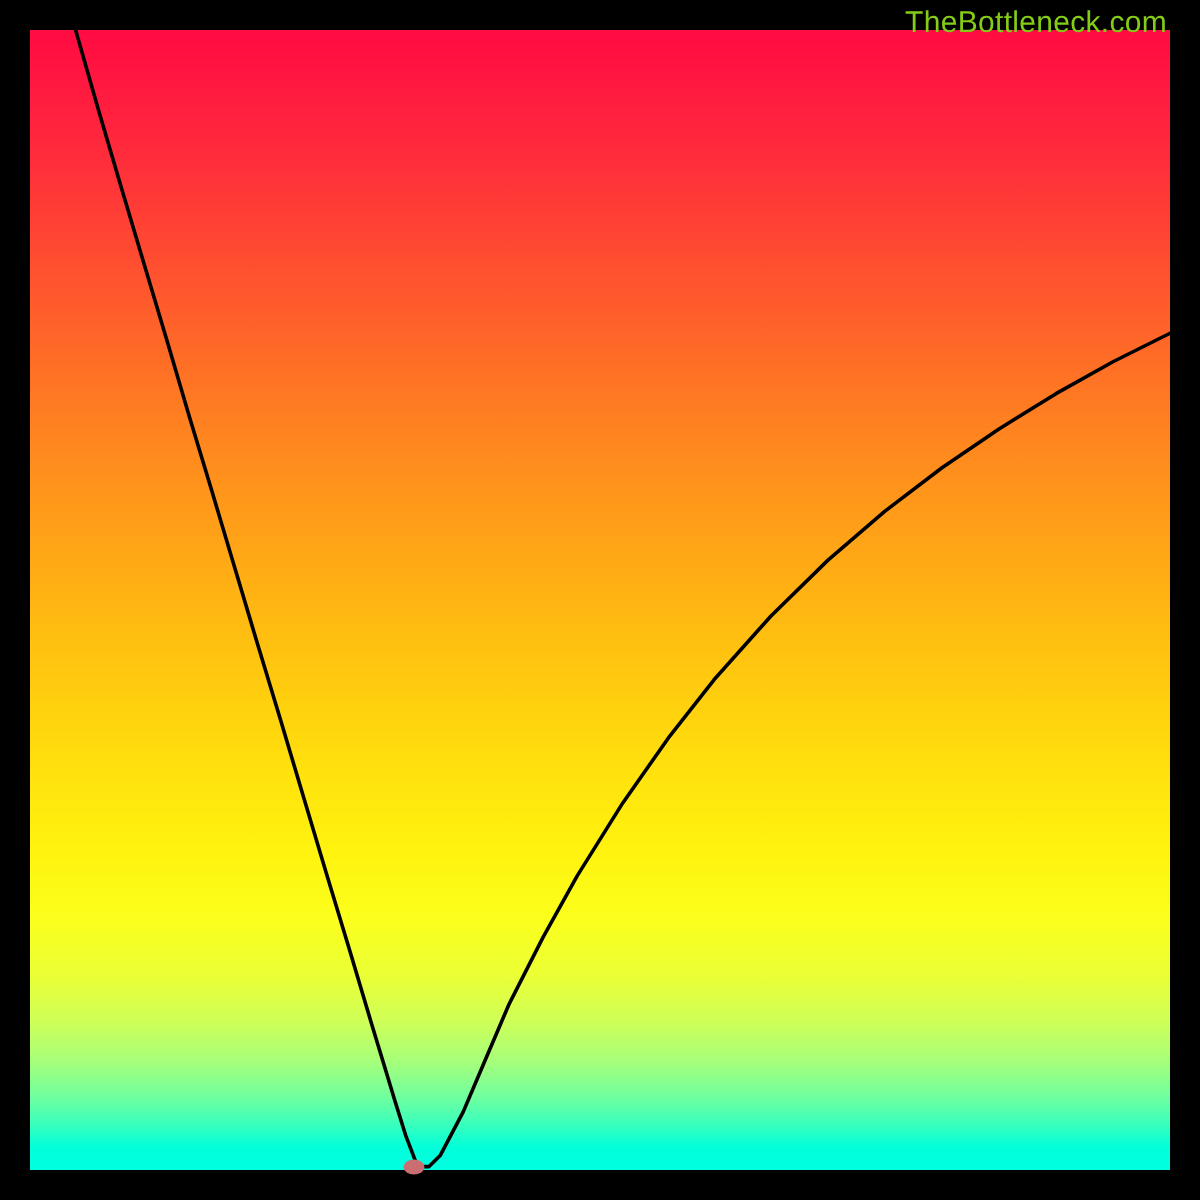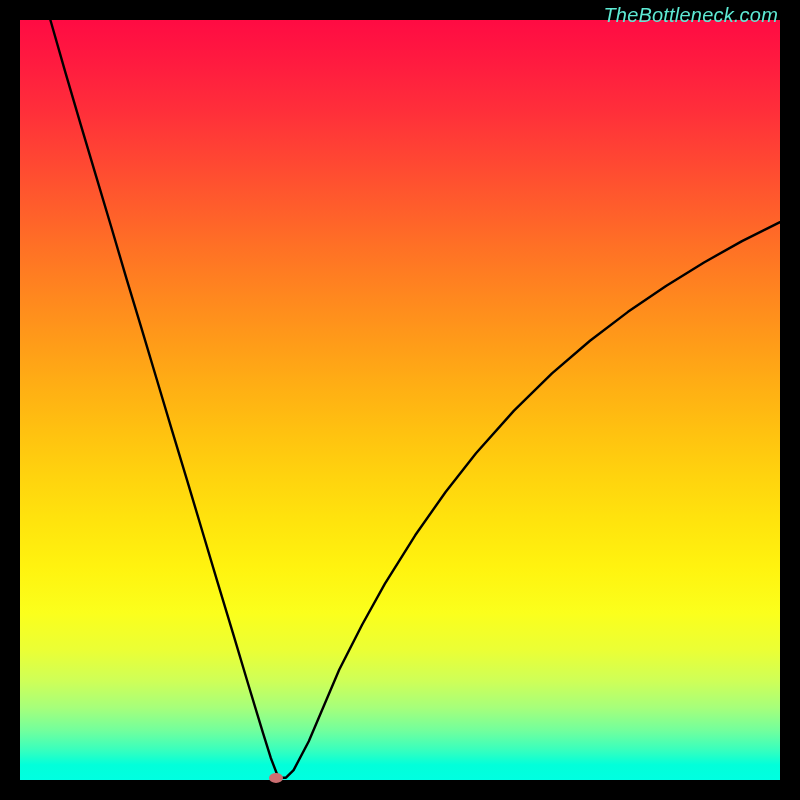--- a/index.html
+++ b/index.html
@@ -45,26 +45,25 @@
       #72ff9d 93.5%,
       #39ffbd 96%,
       #02ffda 98%,
       #00ffe1 100%
     );
   }
   .watermark {
     position: absolute;
     top: 4px;
     right: 22px;
-    color: #5eead4;
+    color: #84cc16;
     font-size: 20px;
     letter-spacing: 0.2px;
     font-weight: 400;
     user-select: none;
-    font-style: italic;
   }
   svg.curve {
     position: absolute;
     left: 0;
     top: 0;
     width: 760px;
     height: 760px;
     overflow: visible;
   }
   .marker {

